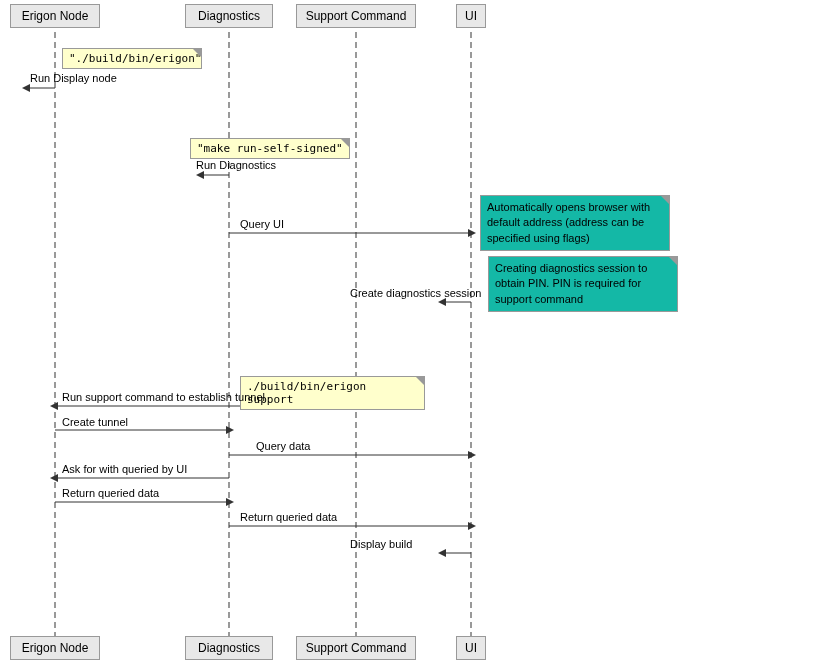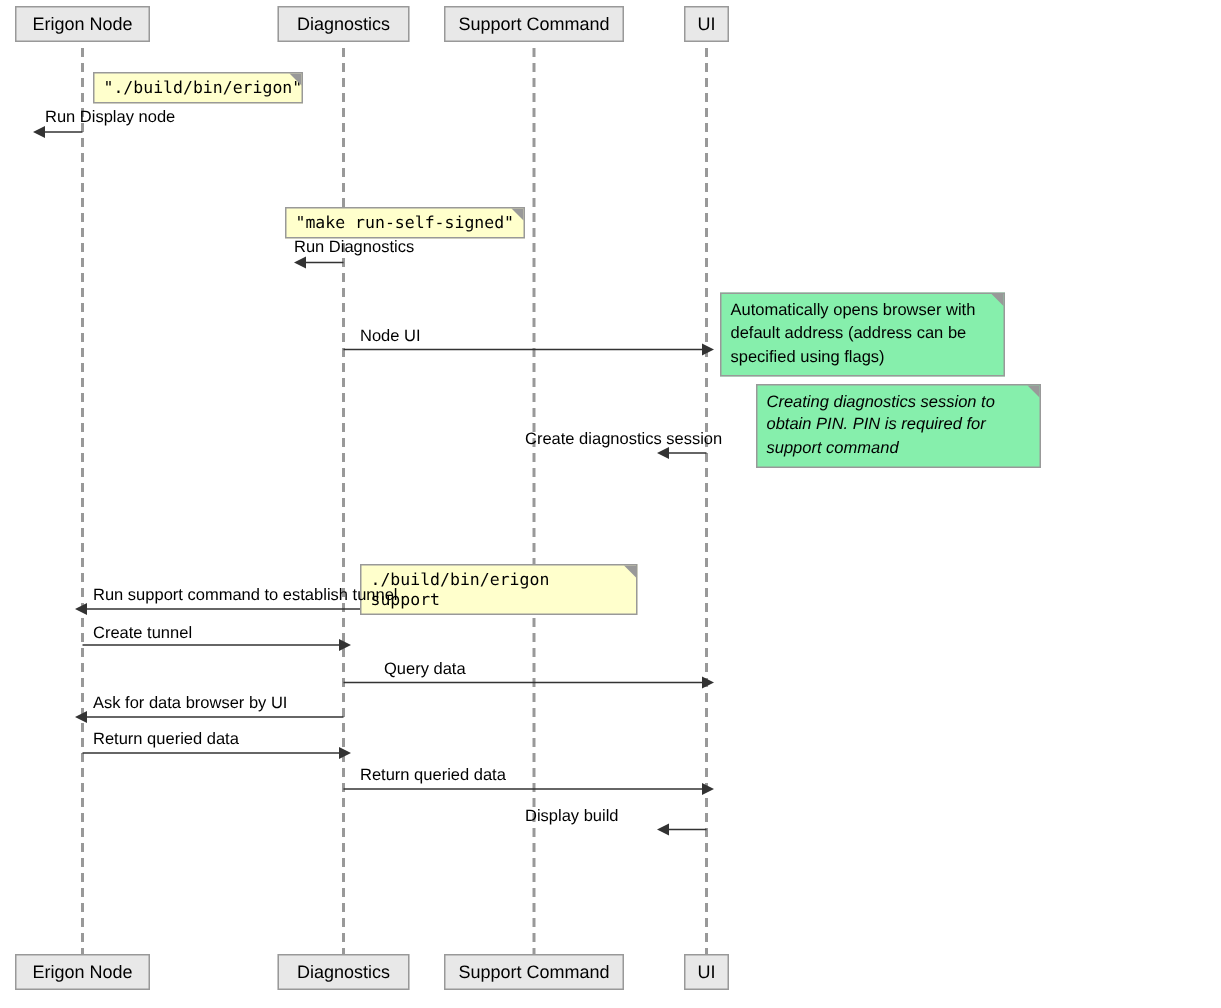--- a/index.html
+++ b/index.html
@@ -23,21 +23,21 @@
       background: #e8e8e8;
       padding: 4px 8px;
       font-size: 12px;
       font-weight: normal;
       text-align: center;
       white-space: nowrap;
     }
     .note-box {
       position: absolute;
       border: 1px solid #999;
-      background: #86efac;
+      background: #14b8a6;
       padding: 4px 6px;
       font-size: 11px;
       line-height: 1.4;
     }
     .note-box::after {
       content: '';
       position: absolute;
       top: 0;
       right: 0;
       width: 0;
@@ -137,39 +137,39 @@
   <div class="cmd-box" style="left:62px; top:48px; width:140px;">"./build/bin/erigon"</div>
 
   <div class="cmd-box" style="left:190px; top:138px; width:160px;">"make run-self-signed"</div>
 
   <div class="cmd-box" style="left:240px; top:376px; width:185px;">./build/bin/erigon support</div>
 
   <div class="note-box" style="left:480px; top:195px; width:190px;">
     <span>Automatically opens browser with default address (address can be specified using flags)</span>
   </div>
 
-  <div class="note-box" style="left:504px; top:256px; width:190px;font-style:italic;">
+  <div class="note-box" style="left:488px; top:256px; width:190px;">
     <span>Creating diagnostics session to obtain PIN. PIN is required for support command</span>
   </div>
 
   <div class="arrow-label" style="left:30px; top:72px;">Run Display node</div>
 
   <div class="arrow-label" style="left:196px; top:159px;">Run Diagnostics</div>
 
-  <div class="arrow-label" style="left:240px; top:218px;">Node UI</div>
+  <div class="arrow-label" style="left:240px; top:218px;">Query UI</div>
 
   <div class="arrow-label" style="left:350px; top:287px;text-align:center;">Create diagnostics session</div>
 
   <div class="arrow-label" style="left:62px; top:391px;">Run support command to establish tunnel</div>
 
   <div class="arrow-label" style="left:62px; top:416px;">Create tunnel</div>
 
   <div class="arrow-label" style="left:256px; top:440px;">Query data</div>
 
-  <div class="arrow-label" style="left:62px; top:463px;">Ask for data browser by UI</div>
+  <div class="arrow-label" style="left:62px; top:463px;">Ask for with queried by UI</div>
 
   <div class="arrow-label" style="left:62px; top:487px;">Return queried data</div>
 
   <div class="arrow-label" style="left:240px; top:511px;">Return queried data</div>
 
   <div class="arrow-label" style="left:350px; top:538px;">Display build</div>
 
 </div>
 
 </body></html>

